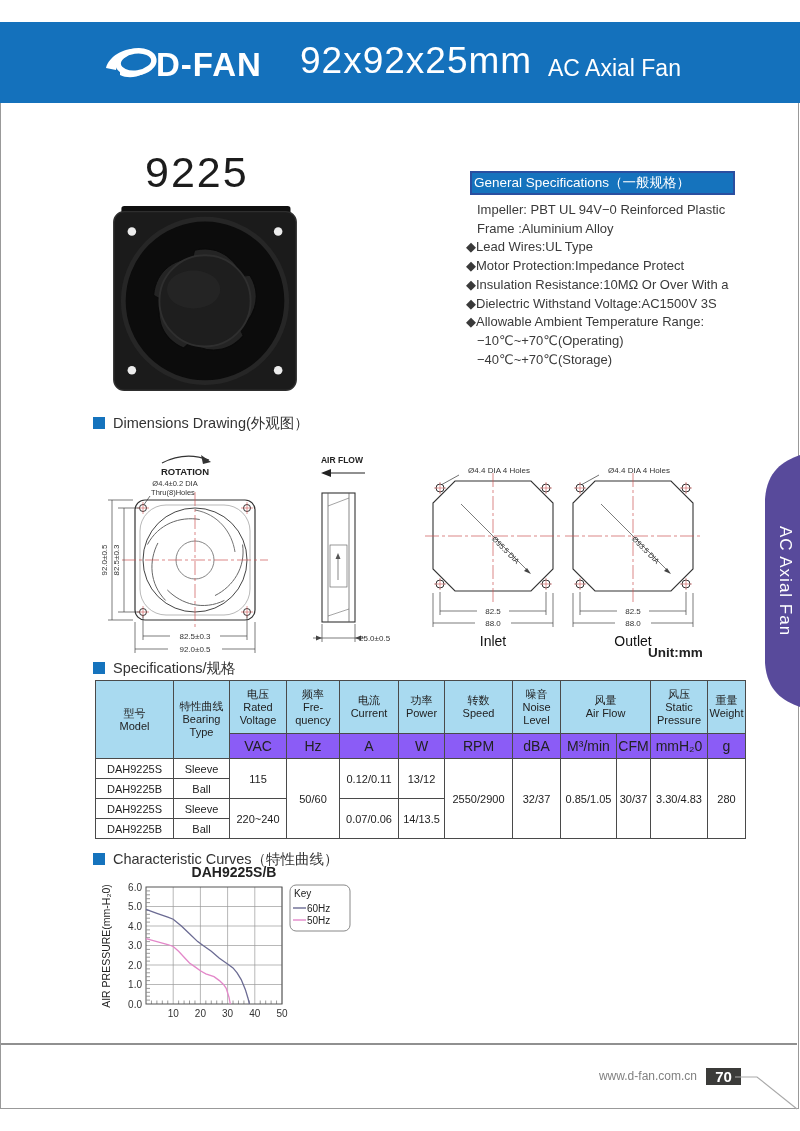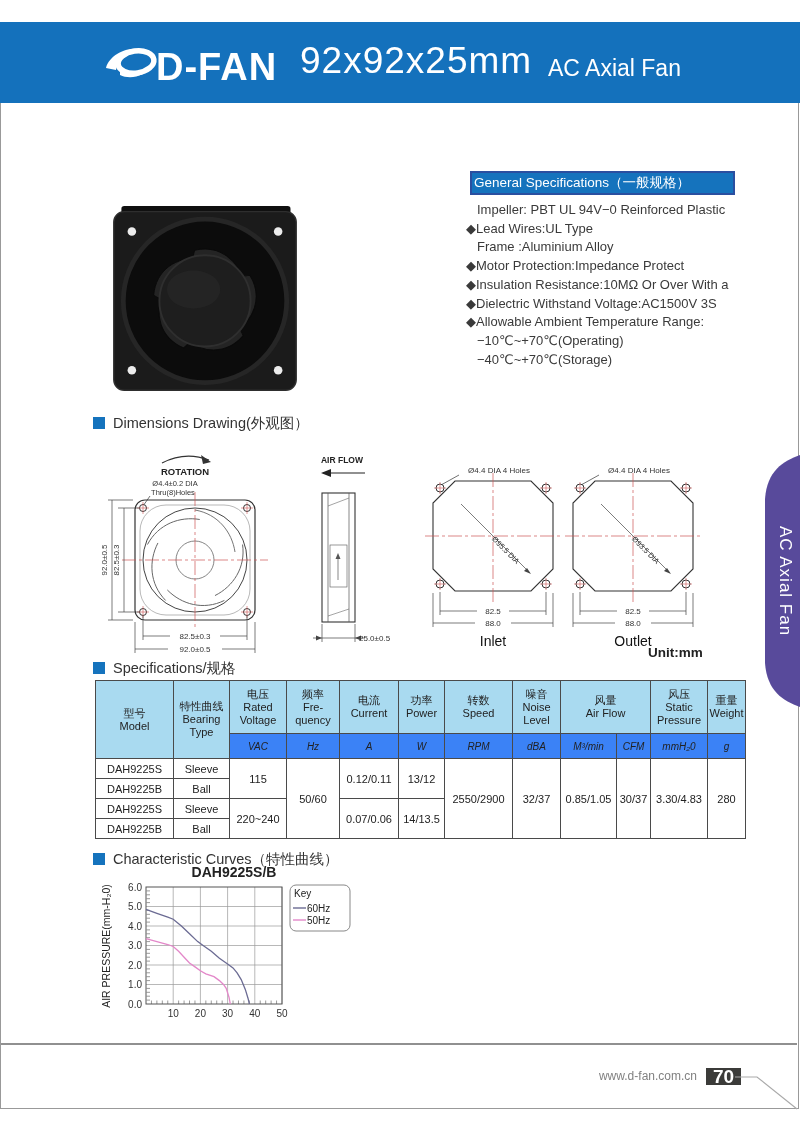--- a/index.html
+++ b/index.html
@@ -3,21 +3,21 @@
 <meta charset="utf-8">
 <style>
   html,body{margin:0;padding:0;background:#fff;}
   .page{position:relative;width:800px;height:1131px;background:#fff;overflow:hidden;
         font-family:"Liberation Sans","DejaVu Sans",sans-serif;color:#222;}
   .frame{position:absolute;left:0;top:22px;width:797px;height:1086px;
          border-left:1px solid #999;border-right:1px solid #999;border-bottom:1px solid #999;pointer-events:none;}
   
   .topbar{position:absolute;left:0;top:22px;width:800px;height:81px;background:#1471bc;}
   .logo{position:absolute;left:100px;top:20px;width:150px;height:42px;}
-  .brand{position:absolute;left:156px;top:24px;font-size:38px;font-weight:bold;color:#fff;letter-spacing:1px;}
+  .brand{position:absolute;left:156px;top:24px;font-size:33px;font-weight:bold;color:#fff;letter-spacing:1px;}
   .size-title{position:absolute;left:300px;top:18px;font-size:37px;color:#fff;letter-spacing:1px;}
   .type-title{position:absolute;left:548px;top:33px;font-size:23px;color:#fff;}
   
   .model-number{position:absolute;left:145px;top:148px;font-size:43px;color:#1c1c1c;letter-spacing:2px;}
   .product-photo{position:absolute;left:110px;top:204px;}
   
   .gs-title{position:absolute;left:470px;top:171px;width:265px;height:24px;background:#1573bd;
             border:2px solid #2a4fa0;box-sizing:border-box;color:#fff;font-size:13.5px;
             line-height:20px;padding-left:2px;}
   .gs-list{position:absolute;left:466px;top:201px;width:320px;font-size:13px;color:#3a3a3a;line-height:18.7px;}
@@ -28,49 +28,50 @@
   
   .dwg{position:absolute;}
   .unitmm{position:absolute;left:648px;top:645px;font-size:13.5px;font-weight:600;color:#222;}
   
   .side-tab{position:absolute;right:0;top:455px;}
   
   .spec-table{position:absolute;left:95px;top:680px;border-collapse:collapse;table-layout:fixed;}
   .spec-table td{border:1px solid #4a4a4a;text-align:center;vertical-align:middle;
                  font-size:11px;color:#222;padding:0 1px;}
   .spec-table tr.h1 td{background:#a9daf0;height:52px;line-height:13px;}
-  .spec-table tr.h2 td{background:#3b82f6;height:24px;font-size:10px;font-style:italic;}
+  .spec-table tr.h2 td{background:#8b5cf6;height:24px;font-size:14px;}
   .spec-table tr.body td{height:19px;background:#fff;}
   
   .chart{position:absolute;left:98px;top:862px;}
   
   .foot-line{position:absolute;left:1px;top:1043px;width:796px;height:2px;background:#909090;}
   .foot-url{position:absolute;left:555px;top:1069px;width:142px;text-align:right;font-size:12px;color:#818181;}
   .foot-page{position:absolute;left:706px;top:1068px;width:35px;height:17px;background:#3b3b39;color:#fff;
-             font-size:19px;font-weight:bold;text-align:center;line-height:17px;}
+             font-size:15px;font-weight:bold;text-align:center;line-height:17px;}
   .foot-diag{position:absolute;left:735px;top:1069px;}
   svg text{font-family:"Liberation Sans","DejaVu Sans",sans-serif;}
 </style>
 </head>
 <body>
 
 <div class="page">
   <div class="frame"></div>
 
   <div class="topbar">
     <svg class="logo" viewBox="0 0 150 42" width="150" height="42">
       <path d="M6,26 C10,10 34,2 50,9 C36,8 18,14 16,28 Z" fill="#fff"></path>
       <ellipse cx="36" cy="20" rx="18" ry="11" fill="none" stroke="#fff" stroke-width="5.5" transform="rotate(-8 36 20)"></ellipse>
       <path d="M20,27 C28,33 44,32 50,25 C46,34 30,38 20,33 Z" fill="#fff"></path>
     </svg>
     <div class="brand">D-FAN</div>
     <div class="size-title">92x92x25mm</div>
     <div class="type-title">AC Axial Fan</div>
   </div>
 
+  <div class="model-number">9225</div>
 
   <svg class="product-photo" viewBox="0 0 200 200" width="190" height="190">
     <rect x="12" y="2" width="178" height="12" rx="3" fill="#101010"></rect>
     <rect x="4" y="8" width="192" height="188" rx="11" fill="#1b1b1b"></rect>
     <rect x="4" y="8" width="192" height="188" rx="11" fill="none" stroke="#2e2e2e" stroke-width="1.5"></rect>
     <circle cx="100" cy="102" r="86" fill="#0c0c0c"></circle>
     <circle cx="100" cy="102" r="86" fill="none" stroke="#262626" stroke-width="5"></circle>
     <g fill="#242424" stroke="#0a0a0a" stroke-width="1">
       <path d="M 96 58 C 70 54 48 70 46 96 C 64 108 92 106 104 88 C 108 76 103 63 96 58 Z"></path>
       <path d="M 96 58 C 70 54 48 70 46 96 C 64 108 92 106 104 88 C 108 76 103 63 96 58 Z" transform="rotate(72 100 102)"></path>
@@ -84,22 +85,22 @@
       <circle cx="23" cy="29" r="4.5"></circle>
         <circle cx="177" cy="29" r="4.5"></circle>
       <circle cx="23" cy="175" r="4.5"></circle>
         <circle cx="177" cy="175" r="4.5"></circle>
     </g>
   </svg>
 
   <div class="gs-title">General Specifications（一般规格）</div>
   <div class="gs-list">
     <div class="gs-line ind">Impeller: PBT UL 94V−0 Reinforced Plastic</div>
+    <div class="gs-line ind">Frame :Aluminium Alloy</div>
     <div class="gs-line">◆Lead Wires:UL Type</div>
-    <div class="gs-line ind">Frame :Aluminium Alloy</div>
     <div class="gs-line">◆Motor Protection:Impedance Protect</div>
     <div class="gs-line">◆Insulation Resistance:10MΩ Or Over With a</div>
     <div class="gs-line">◆Dielectric Withstand Voltage:AC1500V 3S</div>
     <div class="gs-line">◆Allowable Ambient Temperature Range:</div>
     <div class="gs-line ind">−10℃~+70℃(Operating)</div>
     <div class="gs-line ind">−40℃~+70℃(Storage)</div>
   </div>
 
   <div class="sec" style="left:93px;top:414px;">
     <span class="sq"></span><span>Dimensions Drawing(外观图）</span>

